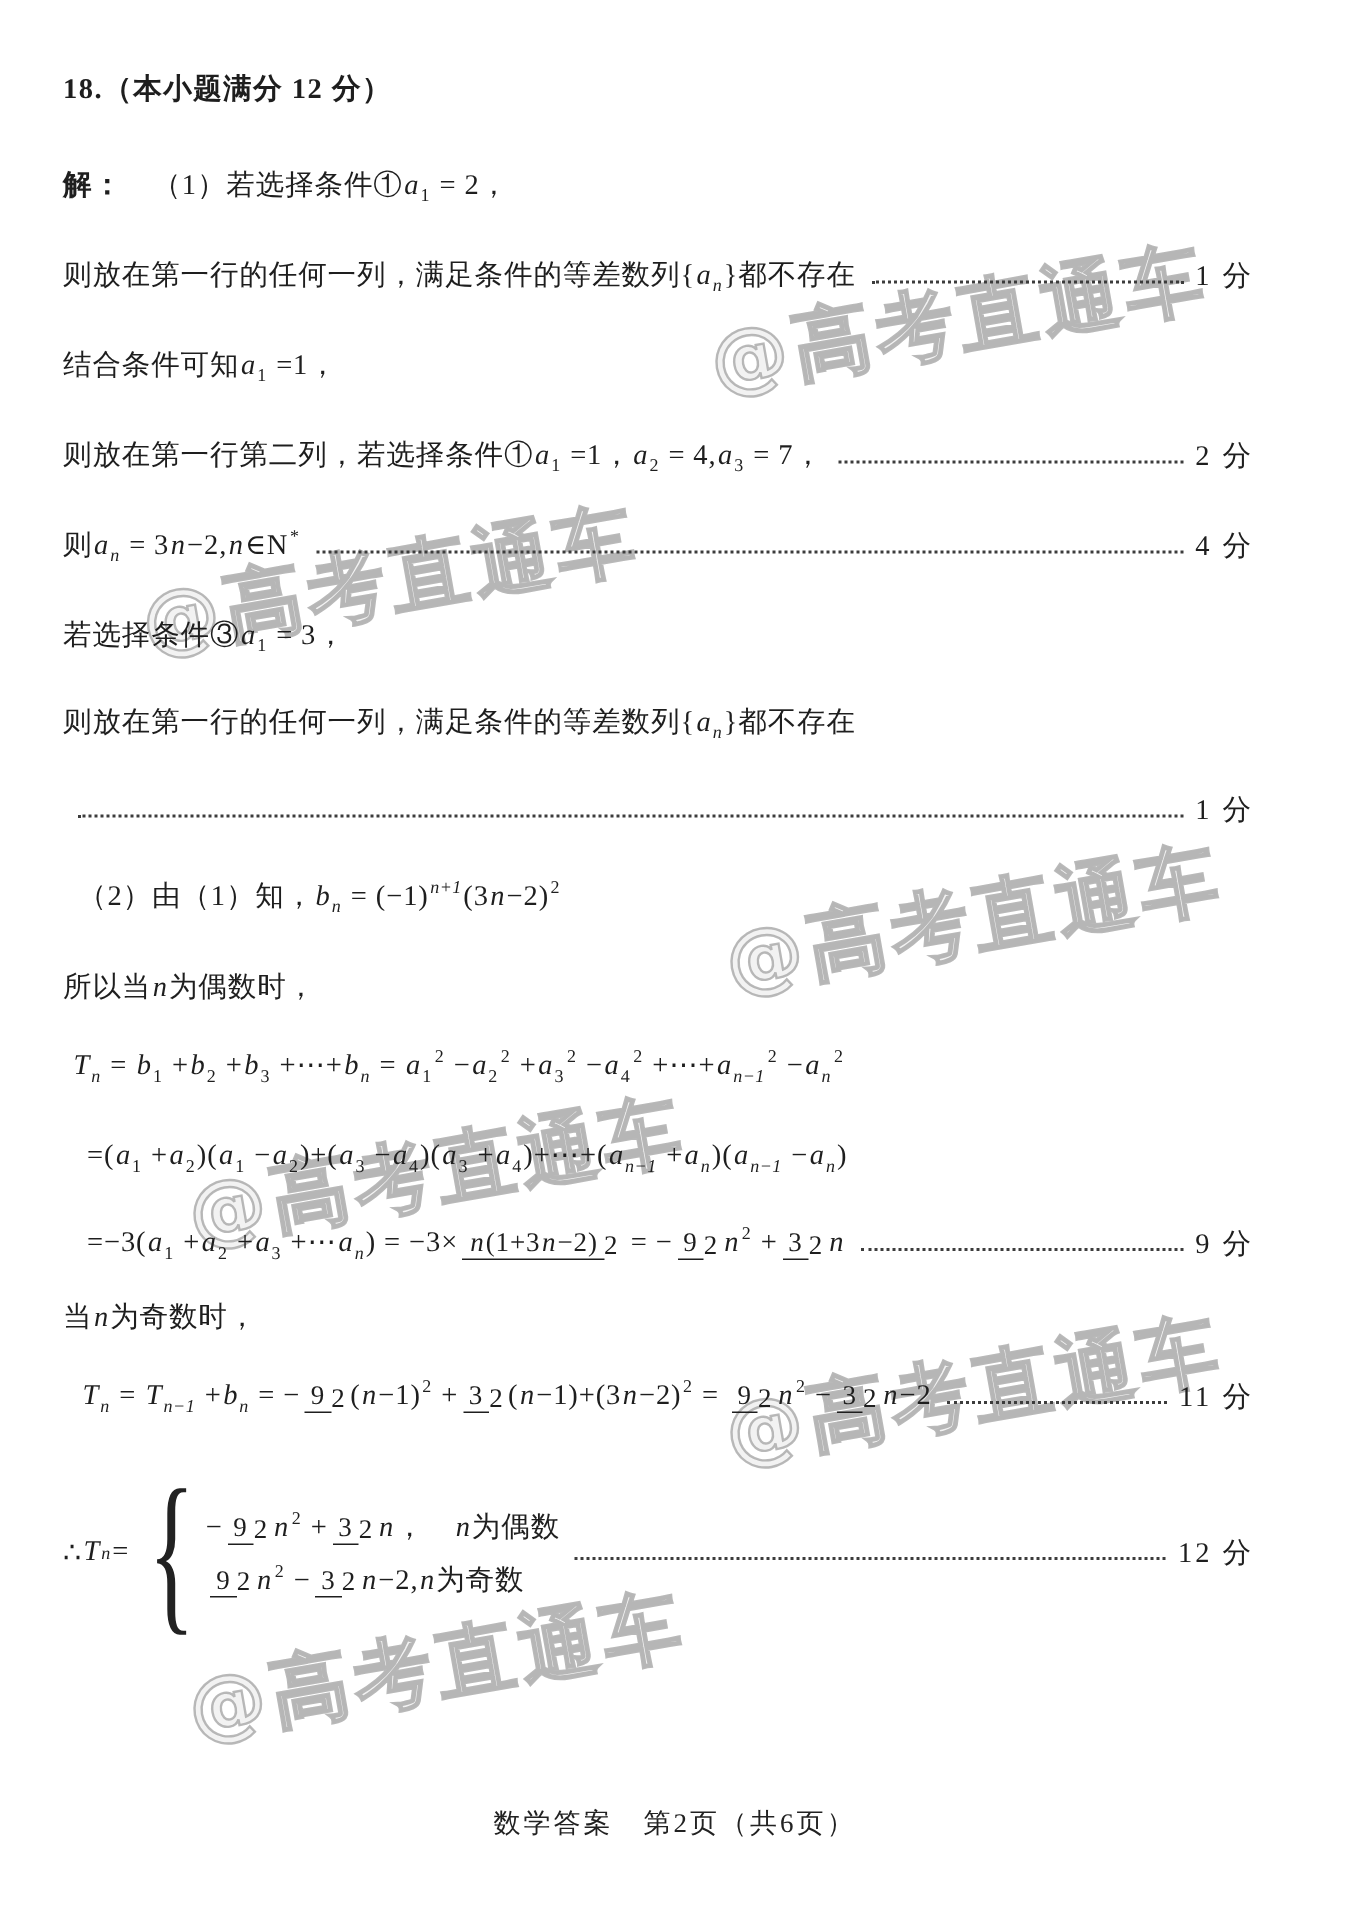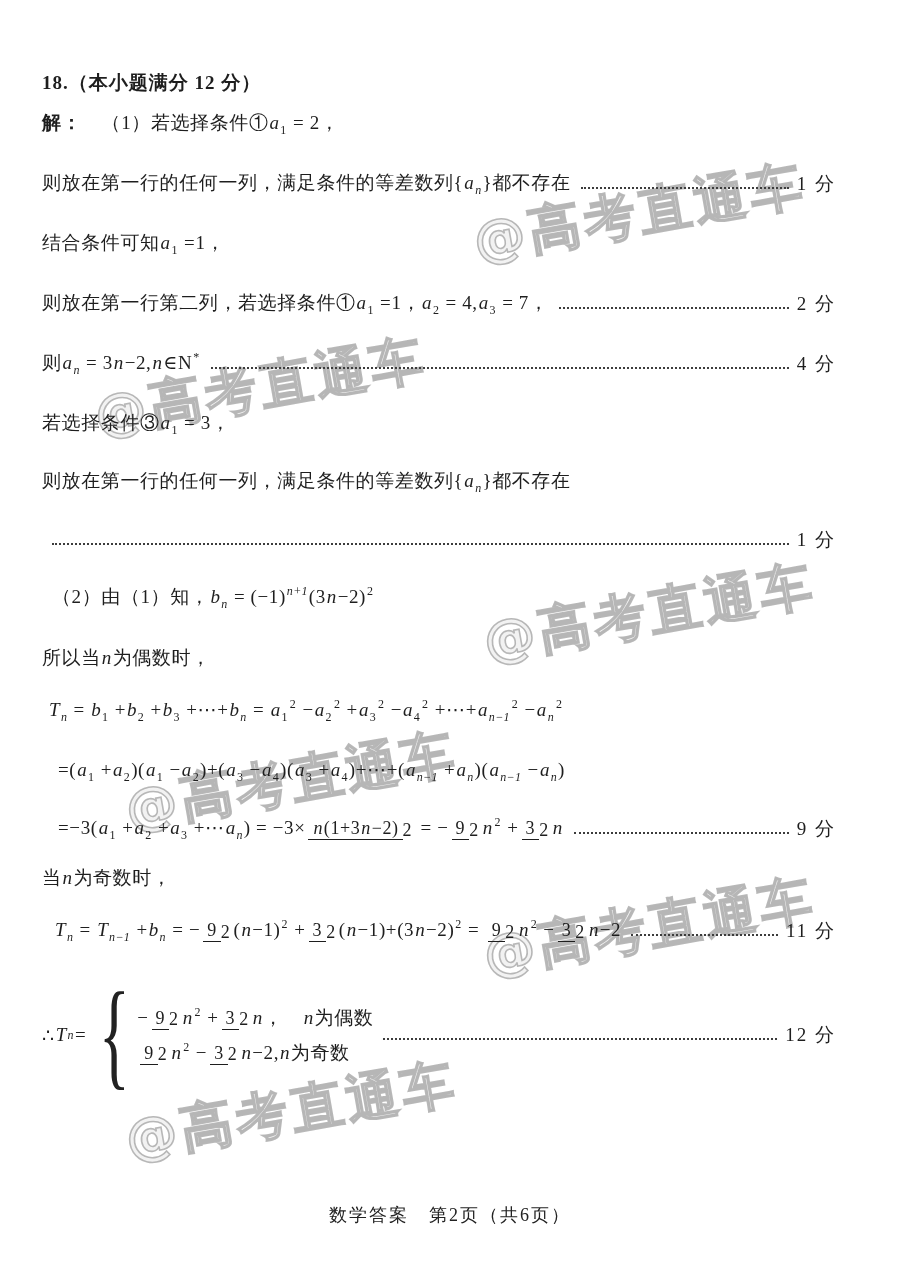--- a/index.html
+++ b/index.html
@@ -79,21 +79,21 @@
 <div class="page">
   <div id="wm-root">
       <span class="wm" style="left: 474px; top: 208px; transform: rotate(-10deg);">@高考直通车</span>
       <span class="wm" style="left: 95px; top: 382px; transform: rotate(-10deg);">@高考直通车</span>
       <span class="wm" style="left: 484px; top: 608px; transform: rotate(-10deg);">@高考直通车</span>
       <span class="wm" style="left: 126px; top: 776px; transform: rotate(-10deg);">@高考直通车</span>
       <span class="wm" style="left: 484px; top: 922px; transform: rotate(-10deg);">@高考直通车</span>
       <span class="wm" style="left: 126px; top: 1106px; transform: rotate(-10deg);">@高考直通车</span>
     </div>
   <div id="lines-root">
-      <div class="line" style="top: 68px; height: 30px;">
+      <div class="line" style="top: 44px; height: 30px;">
         <span class="content"><span class="bold">18.（本小题满分 12 分）</span></span>
       </div>
       <div class="line" style="top: 108px; height: 32px;">
         <span class="content"><span class="bold">解：</span><span class="txt">　（1）若选择条件①</span><span class="var">a</span><span class="sub">1</span><span class="txt"> = 2，</span></span>
       </div>
       <div class="line" style="top: 168px; height: 32px;">
         <span class="content"><span class="txt">则放在第一行的任何一列，满足条件的等差数列{</span><span class="var">a</span><span class="sub it">n</span><span class="txt">}都不存在</span></span>
         <span class="leader"></span>
         <span class="score">1 分</span>
       </div>

